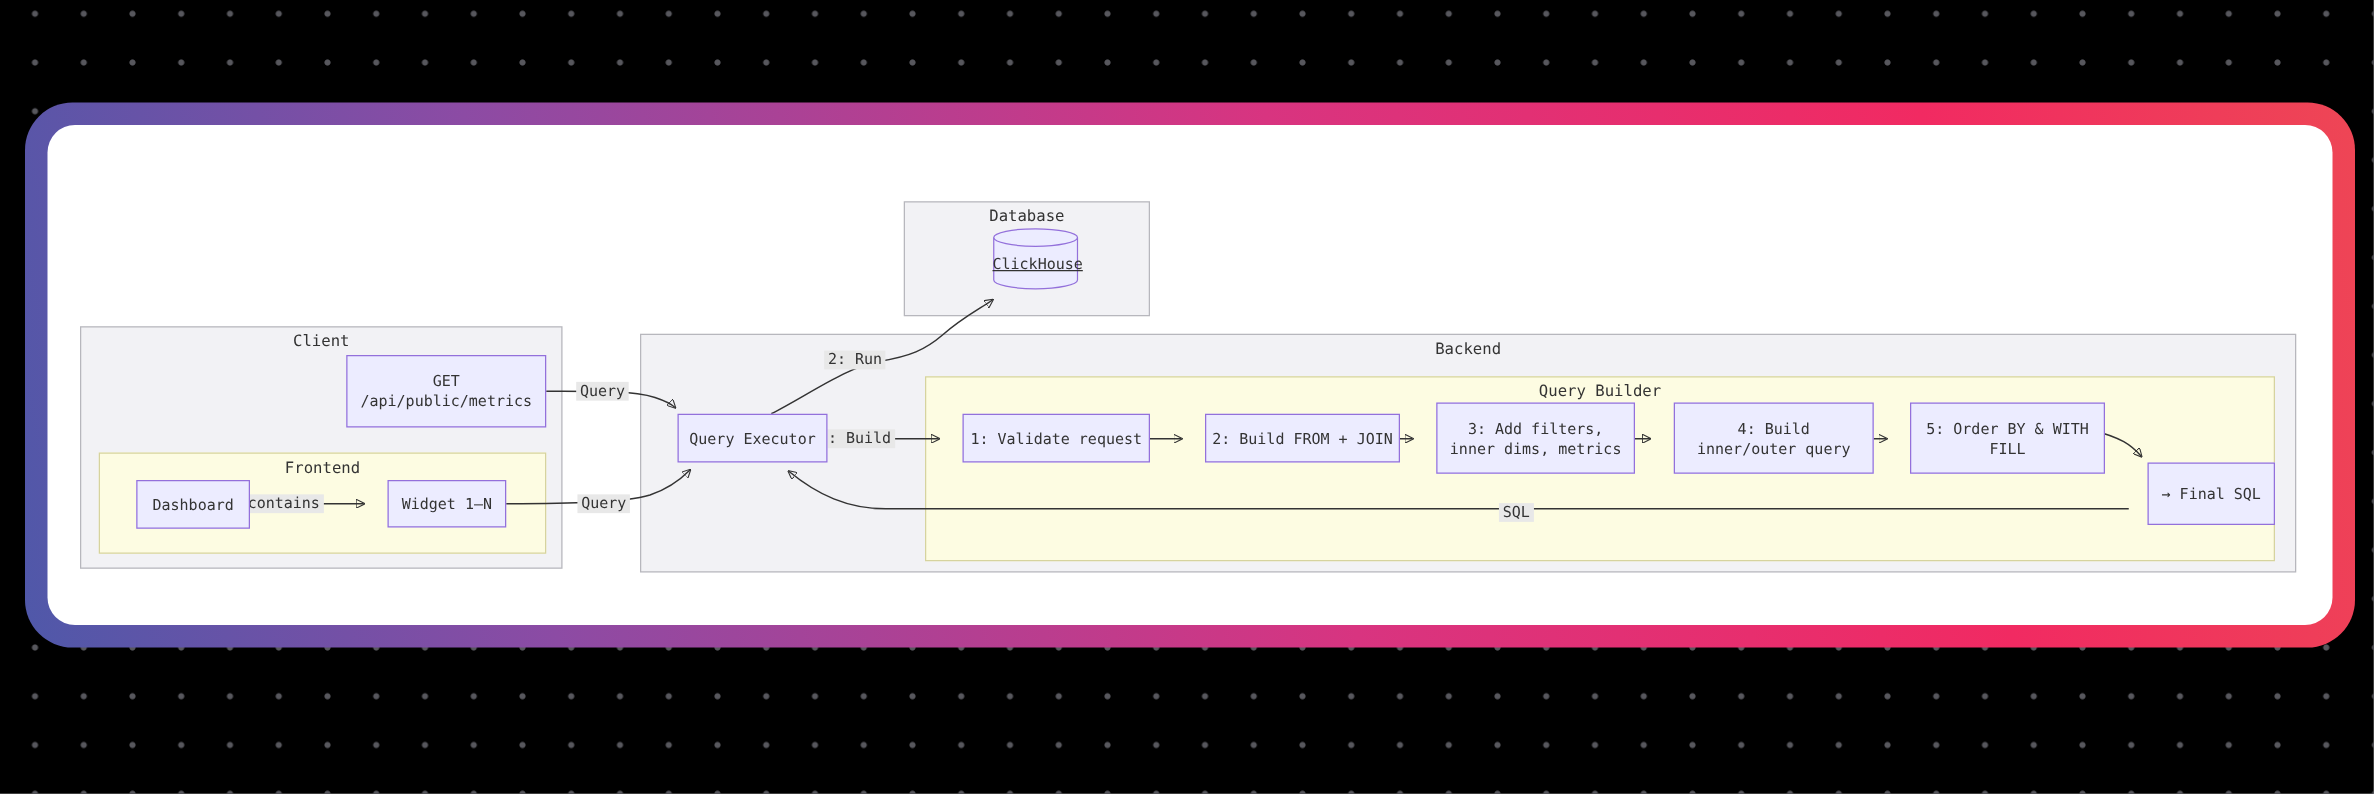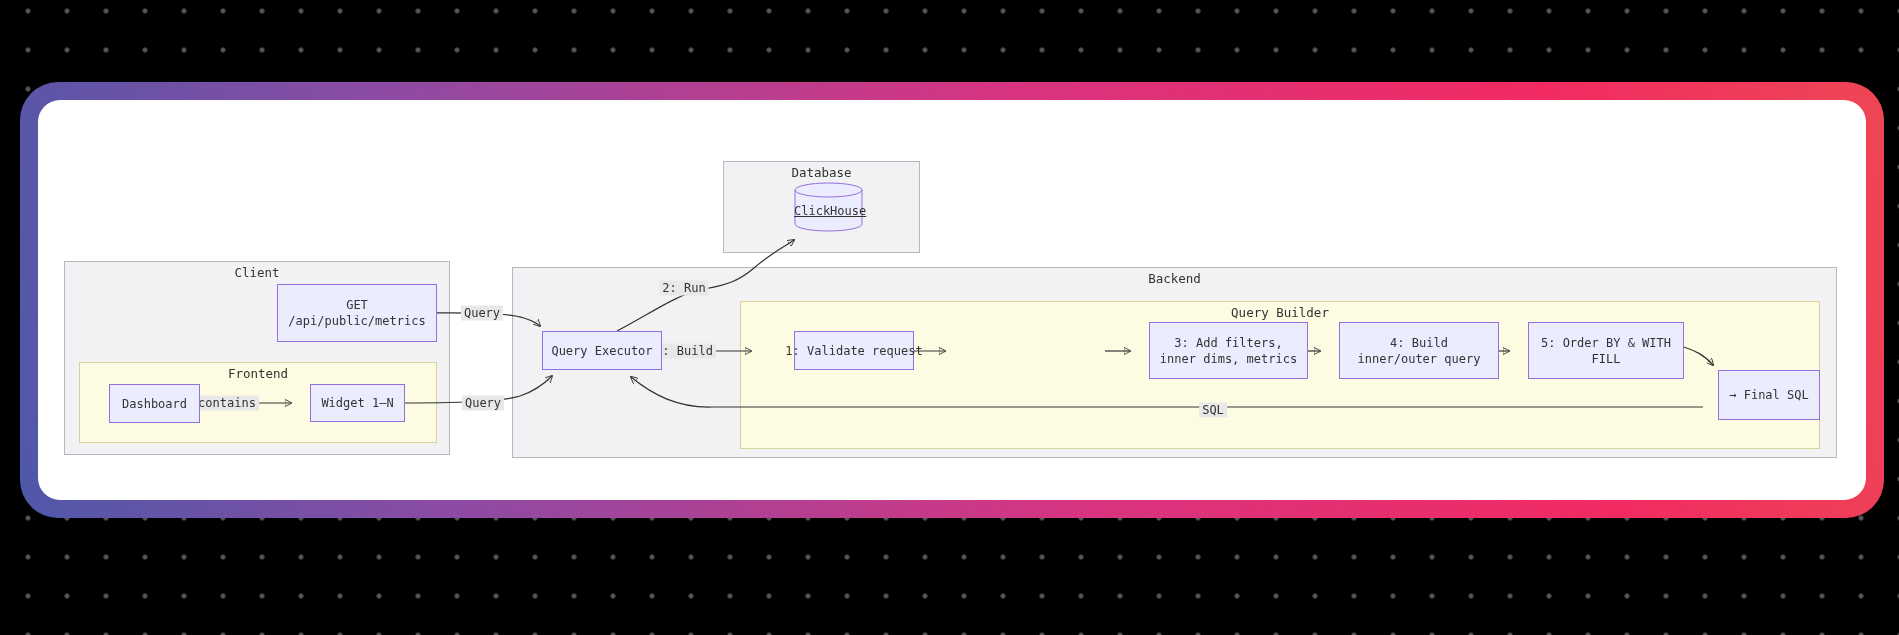--- a/index.html
+++ b/index.html
@@ -114,22 +114,25 @@
   </div>
   <div class="node" style="left:94px;top:384px;width:91px;height:39px">
     <span>Dashboard</span>
   </div>
   <div class="node" style="left:295px;top:384px;width:95px;height:38px">
     <span>Widget 1–N</span>
   </div>
   <div class="node" style="left:527px;top:331px;width:120px;height:39px">
     <span>Query Executor</span>
   </div>
-  <div class="node" style="left:779px;top:331px;width:120px;height:39px">
+  <div class="node" style="left:755px;top:331px;width:150px;height:39px">
     <span>1: Validate request</span>
+  </div>
+  <div class="node" style="left:949px;top:331px;width:156px;height:39px">
+    <span>2: Build FROM + JOIN</span>
   </div>
   <div class="node" style="left:1134px;top:322px;width:159px;height:57px">
     <span>3: Add filters,</span>
     <span>inner dims, metrics</span>
   </div>
   <div class="node" style="left:1324px;top:322px;width:160px;height:57px">
     <span>4: Build</span>
     <span>inner/outer query</span>
   </div>
   <div class="node" style="left:1513px;top:322px;width:156px;height:57px">

